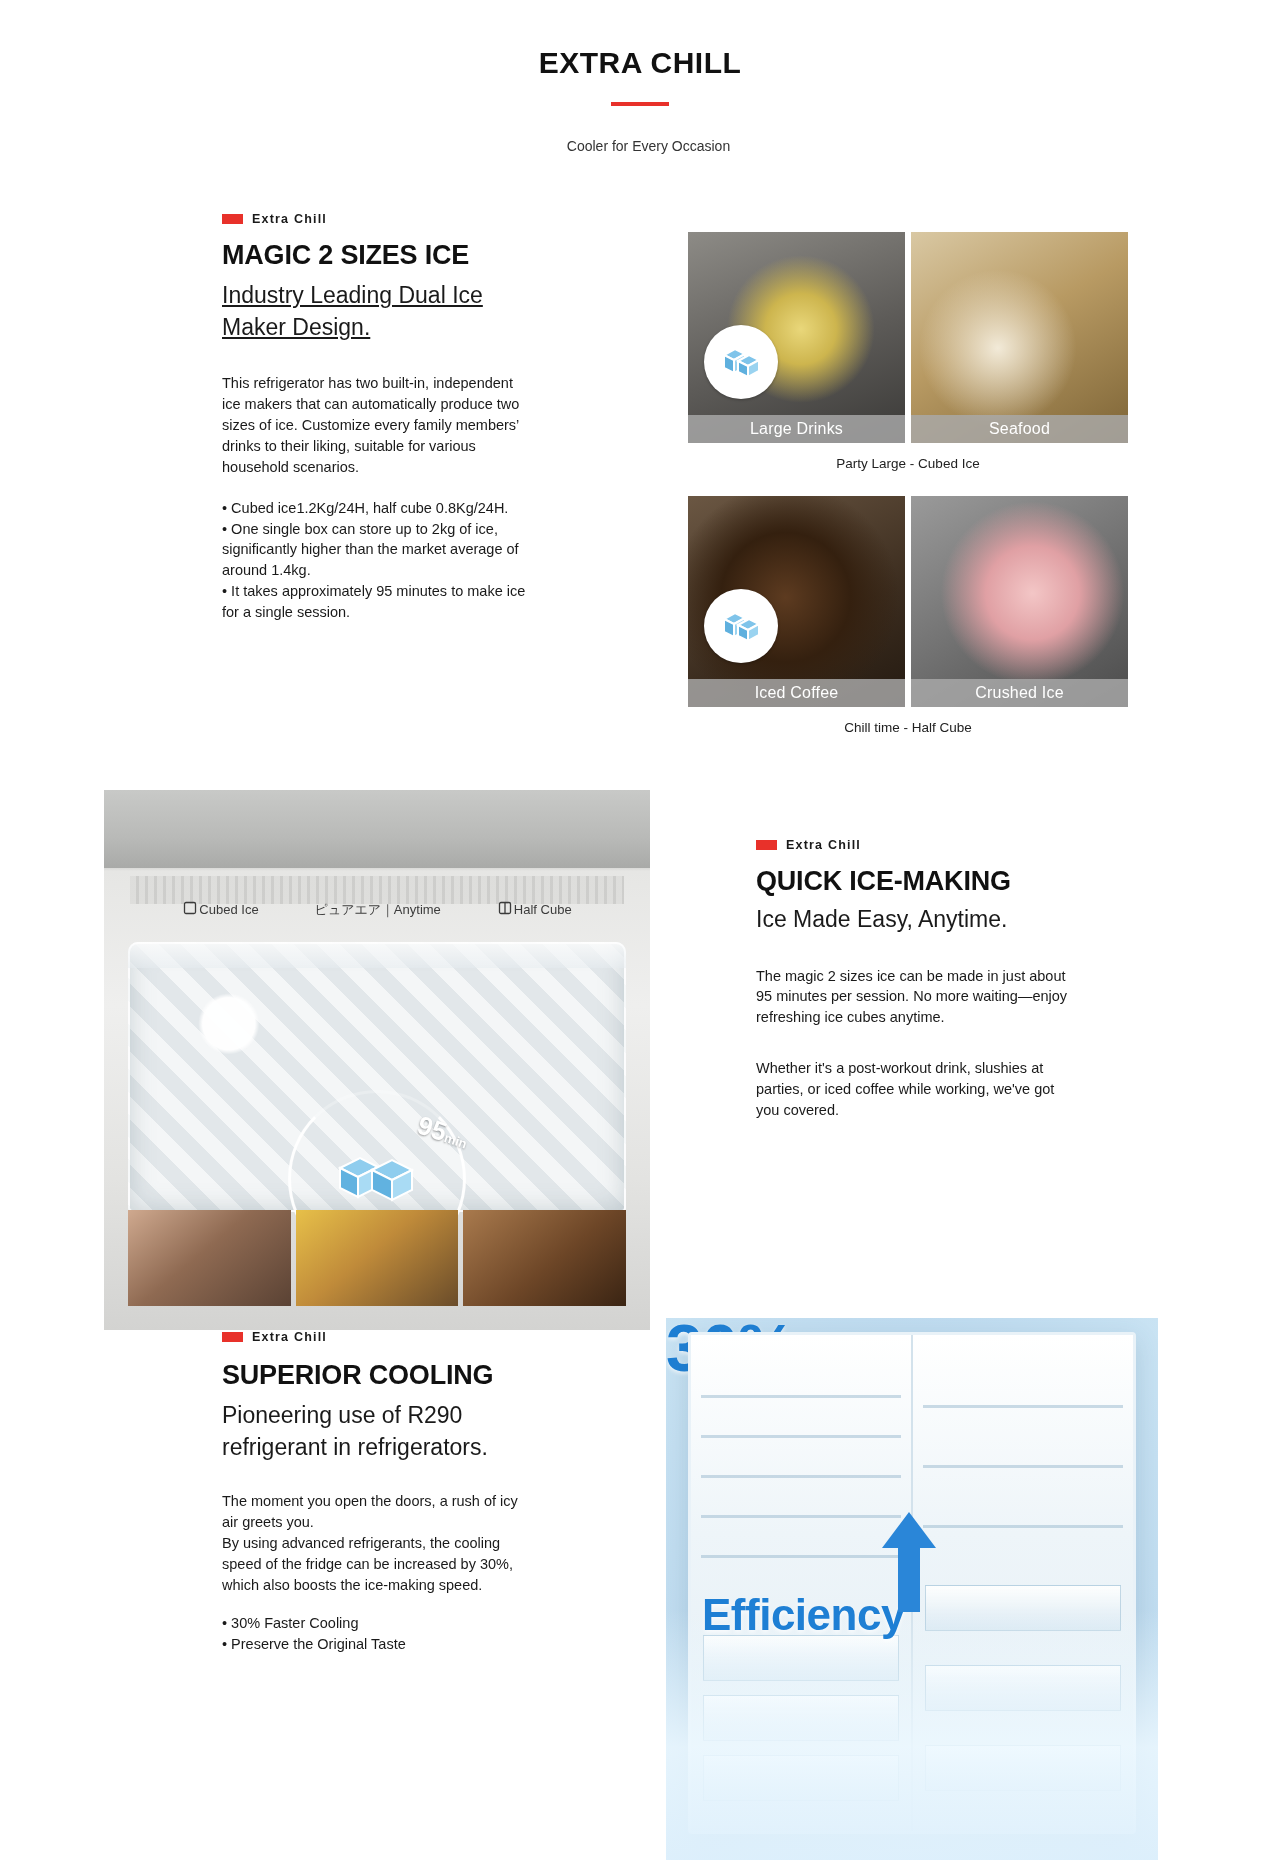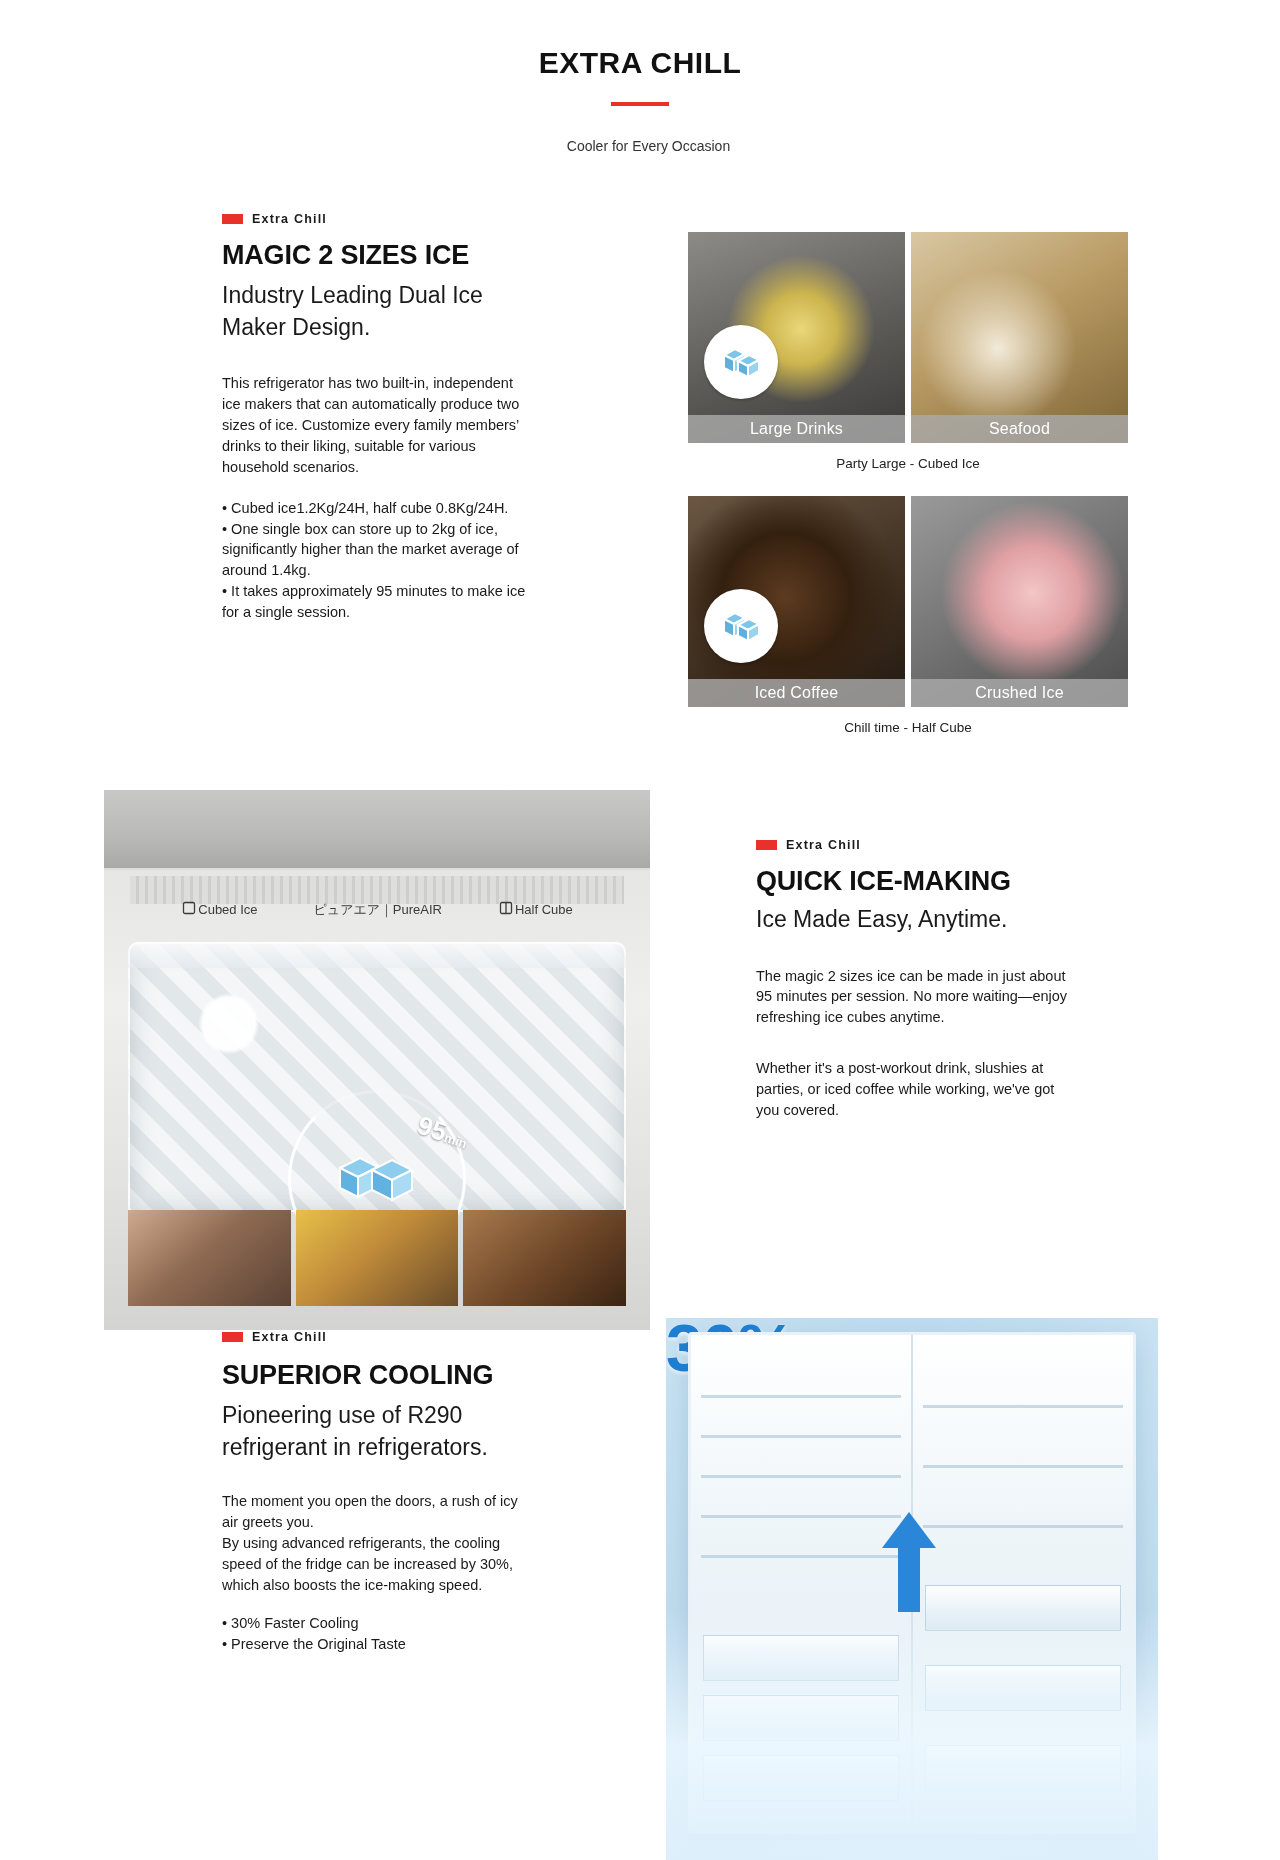--- a/index.html
+++ b/index.html
@@ -84,21 +84,21 @@
   }
   .body-copy + .body-copy { margin-top: 17px; }
 
   
   #block-magic-text {
     position: absolute;
     left: 222px; top: 212px;
     width: 312px;
   }
   #block-magic-text .sec-title { margin-bottom: 8px; }
-  #block-magic-text .sec-sub { margin-bottom: 0; }
+  #block-magic-text .sec-sub { margin-bottom: 0; text-decoration: underline; }
   #block-magic-text .body-copy { margin-top: 30px; }
 
   
   .img-grid {
     position: absolute;
     left: 688px;
     width: 440px;
   }
   #grid-cubed { top: 232px; }
   #grid-half  { top: 496px; }
@@ -392,21 +392,21 @@
     <div class="fi-labels">
       <span class="lab">
         <span>
           <svg width="16" height="16" viewBox="0 0 16 16">
               <rect x="2.5" y="2.5" width="11" height="11" rx="1.5" fill="none" stroke="#3b3b3b" stroke-width="1.3"></rect>
             </svg>
         </span>
         <span>Cubed Ice</span>
       </span>
       <span class="lab">
-        <span>ピュアエア｜PureAIR</span>
+        <span>ピュアエア｜Anytime</span>
       </span>
       <span class="lab">
         <span>
           <svg width="16" height="16" viewBox="0 0 16 16">
               <rect x="2.5" y="2.5" width="11" height="11" rx="1.5" fill="none" stroke="#3b3b3b" stroke-width="1.3"></rect>
               <line x1="8" y1="2.5" x2="8" y2="13.5" stroke="#3b3b3b" stroke-width="1.3"></line>
             </svg>
         </span>
         <span>Half Cube</span>
       </span>
@@ -481,20 +481,21 @@
         <div class="fe-shelf" style="top:130px;"></div>
         <div class="fe-shelf" style="top:190px;"></div>
         <div class="fe-drawer" style="top:250px;"></div>
         <div class="fe-drawer" style="top:330px;"></div>
         <div class="fe-drawer" style="top:410px;"></div>
       </div>
     </div>
     <div class="fe-fog"></div>
 
     <div class="fe-30">30%</div>
+    <div class="fe-eff">Efficiency</div>
     <div class="fe-arrow">
       <svg width="62" height="104" viewBox="0 0 62 104" aria-hidden="true">
         <path d="M31 2 L58 38 L42 38 L42 102 L20 102 L20 38 L4 38 Z" fill="#2a86d8"></path>
       </svg>
     </div>
   </div>
 
 </div>
 
 </body></html>

